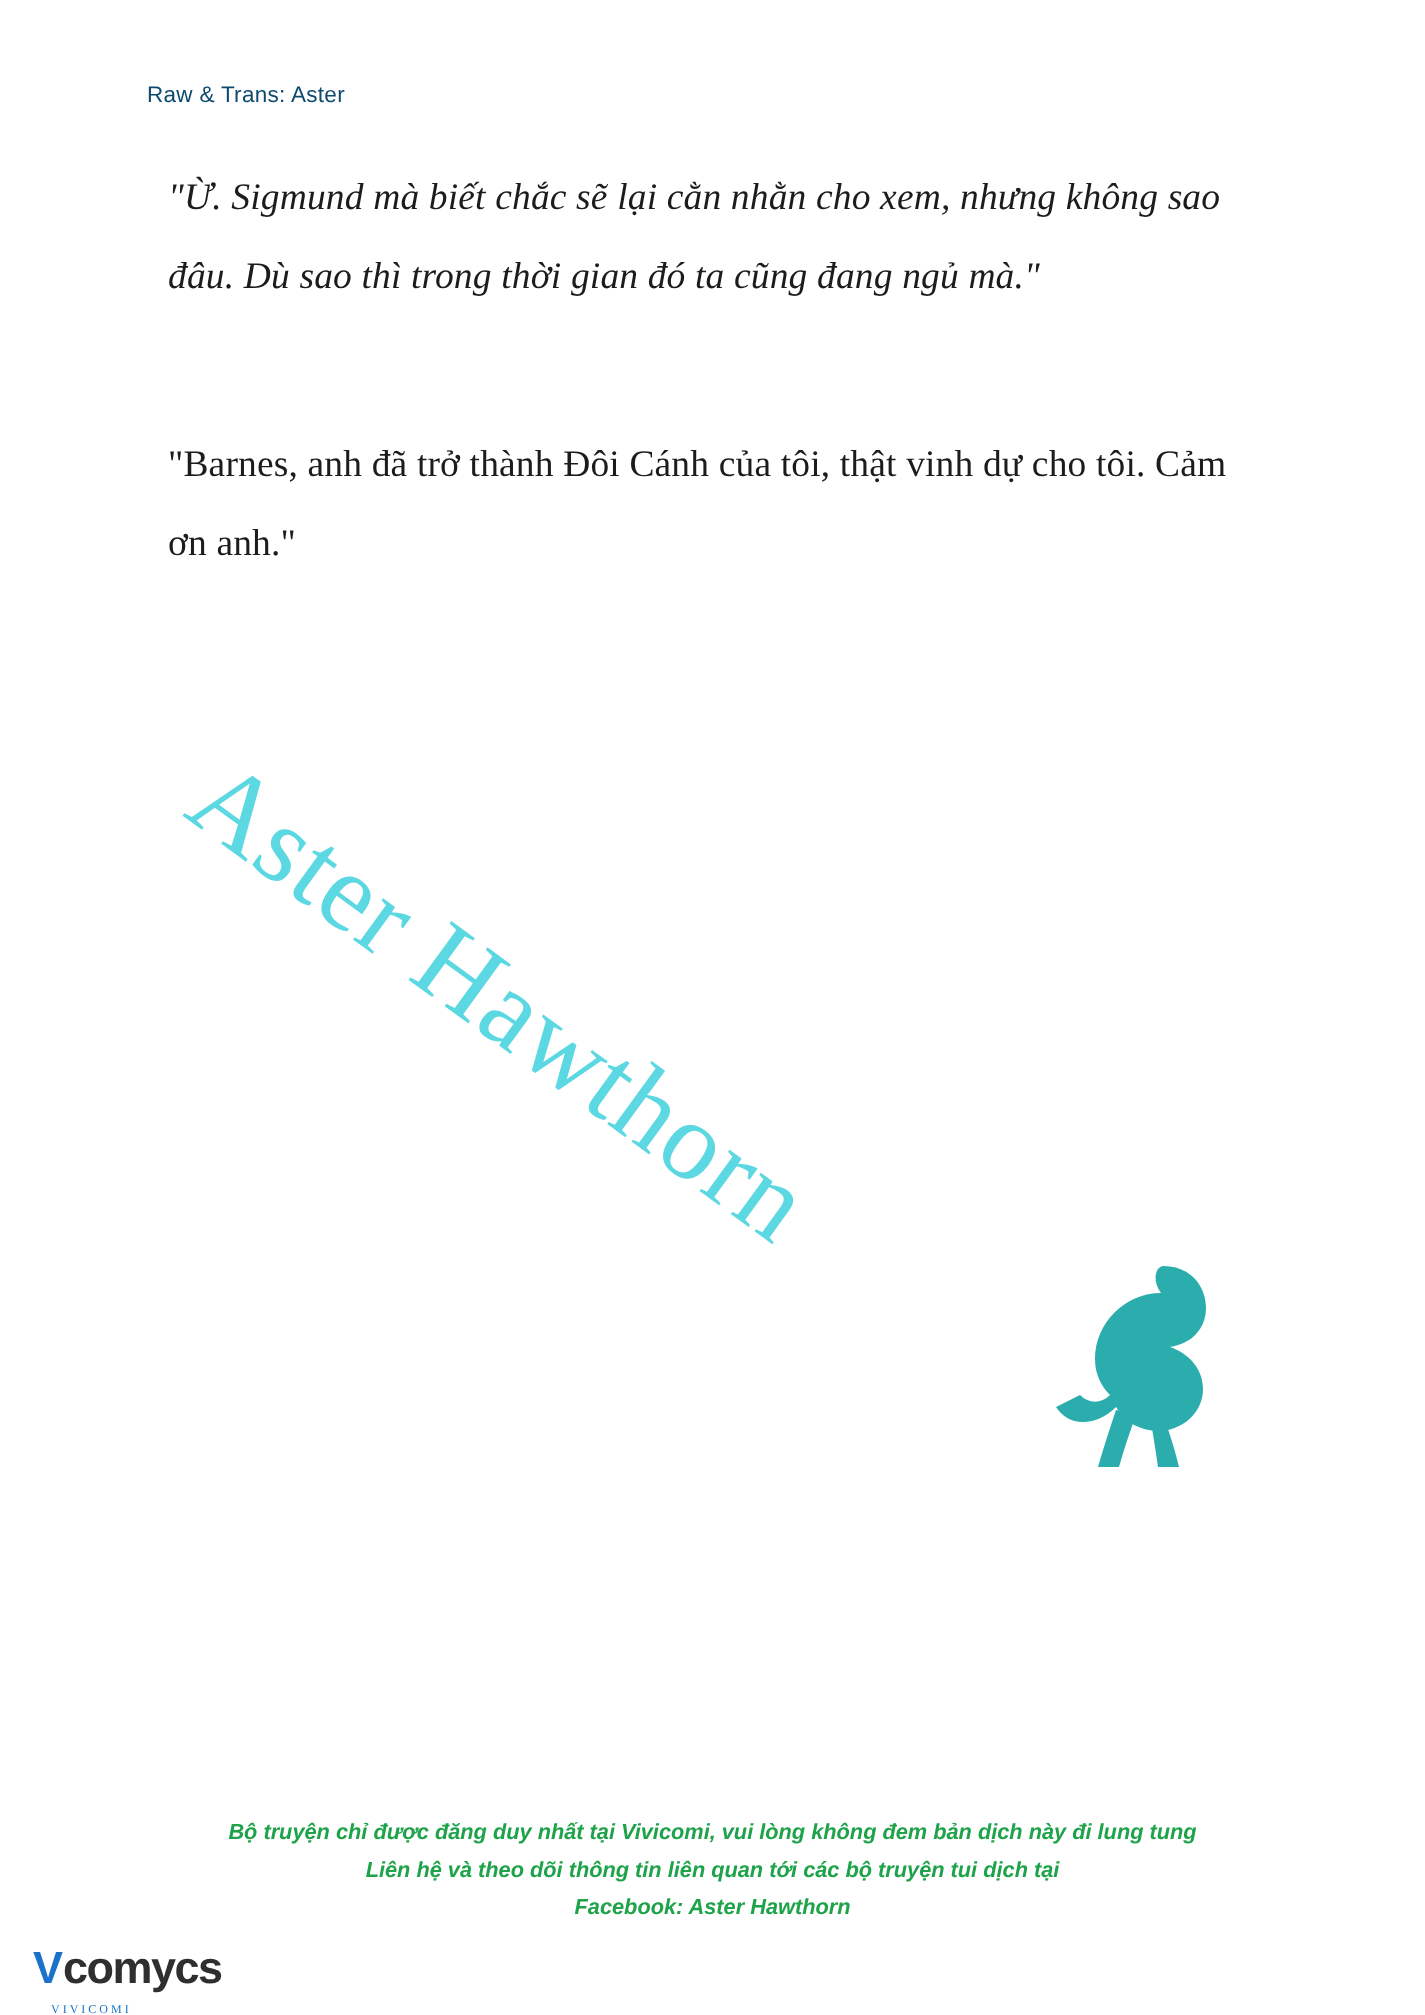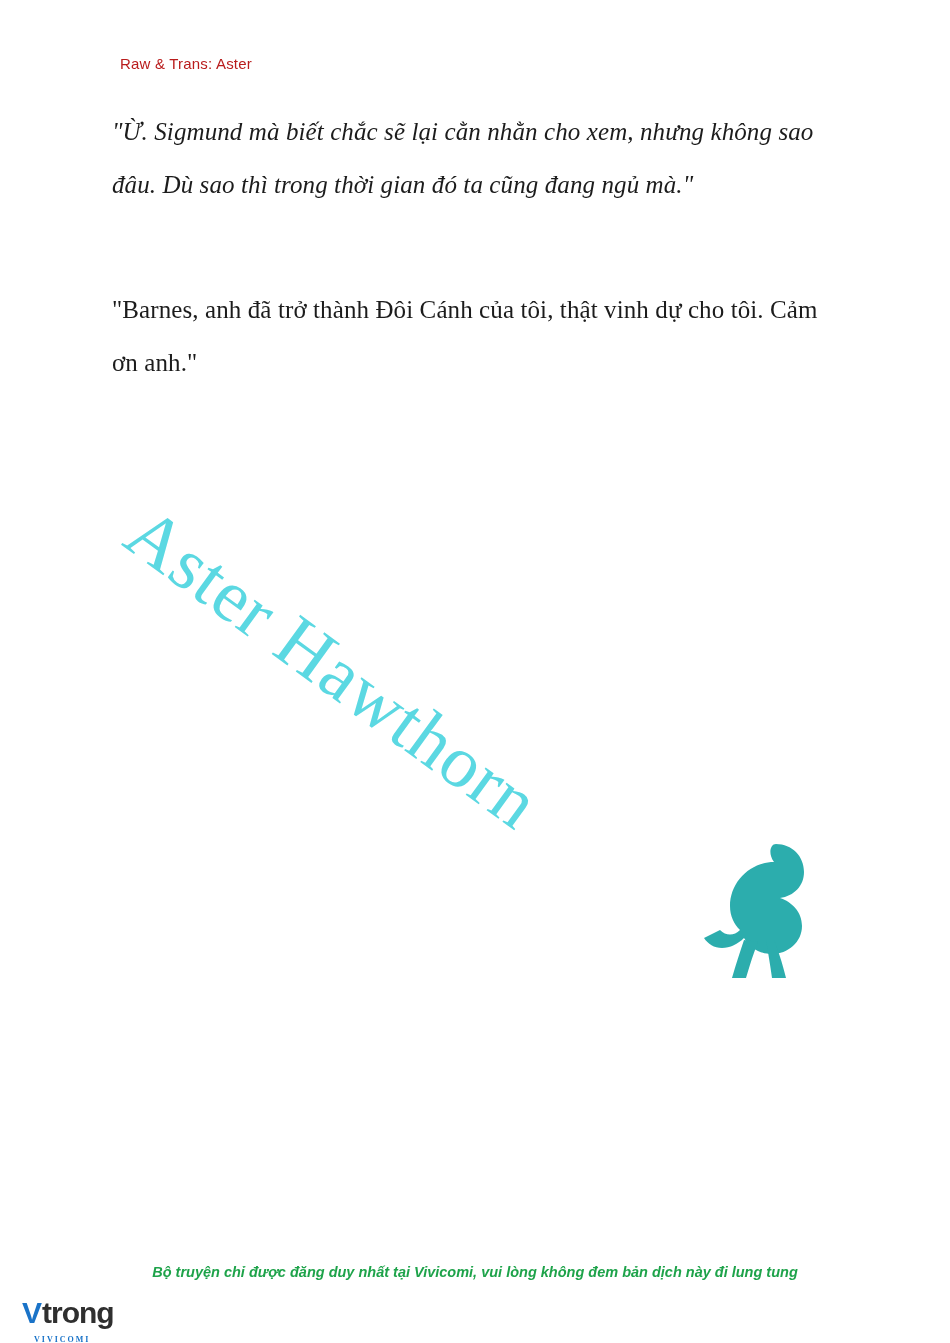--- a/index.html
+++ b/index.html
@@ -16,24 +16,24 @@
     overflow: hidden;
   }
   .page {
     position: absolute;
     inset: 0;
     background: #ffffff;
   }
   .header {
     position: absolute;
     top: 55px;
-    left: 120px;
+    left: 98px;
     font-family: "Liberation Sans", sans-serif;
     font-size: 15px;
-    color: #b91c1c;
+    color: #0c4a6e;
     letter-spacing: 0.2px;
   }
   .content {
     position: absolute;
     top: 105px;
     left: 112px;
     width: 726px;
   }
   .para {
     font-family: "Liberation Serif", serif;
@@ -118,21 +118,21 @@
     font-size: 30px;
     color: #2f2f2f;
     line-height: 1;
     letter-spacing: -1px;
   }
   .logo-sub {
     position: absolute;
     left: 12px;
     bottom: -11px;
     font-size: 8px;
-    font-weight: bold;
+    font-weight: normal;
     color: #1a73c8;
     letter-spacing: 2px;
   }
 </style>
 </head>
 <body>
 
 <div class="page">
 
   <div class="header">Raw &amp; Trans: Aster</div>
@@ -146,21 +146,23 @@
     <div class="watermark-text">Aster Hawthorn</div>
     <svg class="watermark-mark" viewBox="0 0 130 140">
       <path d="M96 4 C112 4 124 16 124 32 C124 46 114 56 100 58 C112 62 122 72 122 86 C122 102 108 114 92 114 C80 114 70 108 64 98 C58 104 50 108 42 108 C34 108 28 104 24 98 L40 90 C46 96 54 96 60 90 C54 84 50 76 50 66 C50 42 70 22 94 22 C88 14 90 4 96 4 Z" fill="#16a5a5"></path>
       <path d="M64 100 C60 112 56 124 52 138 L66 138 C70 124 74 112 78 102 Z" fill="#16a5a5"></path>
       <path d="M86 100 C88 112 90 124 92 138 L106 138 C102 122 98 110 94 100 Z" fill="#16a5a5"></path>
     </svg>
   </div>
 
   <div class="footer">
     <div>Bộ truyện chỉ được đăng duy nhất tại Vivicomi, vui lòng không đem bản dịch này đi lung tung</div>
+    <div>Liên hệ và theo dõi thông tin liên quan tới các bộ truyện tui dịch tại</div>
+    <div>Facebook: Aster Hawthorn</div>
   </div>
 
   <div class="logo">
     <span class="logo-v">V</span>
-    <span class="logo-text">trong</span>
+    <span class="logo-text">comycs</span>
     <span class="logo-sub">VIVICOMI</span>
   </div>
 
 </div>
 
 </body></html>

